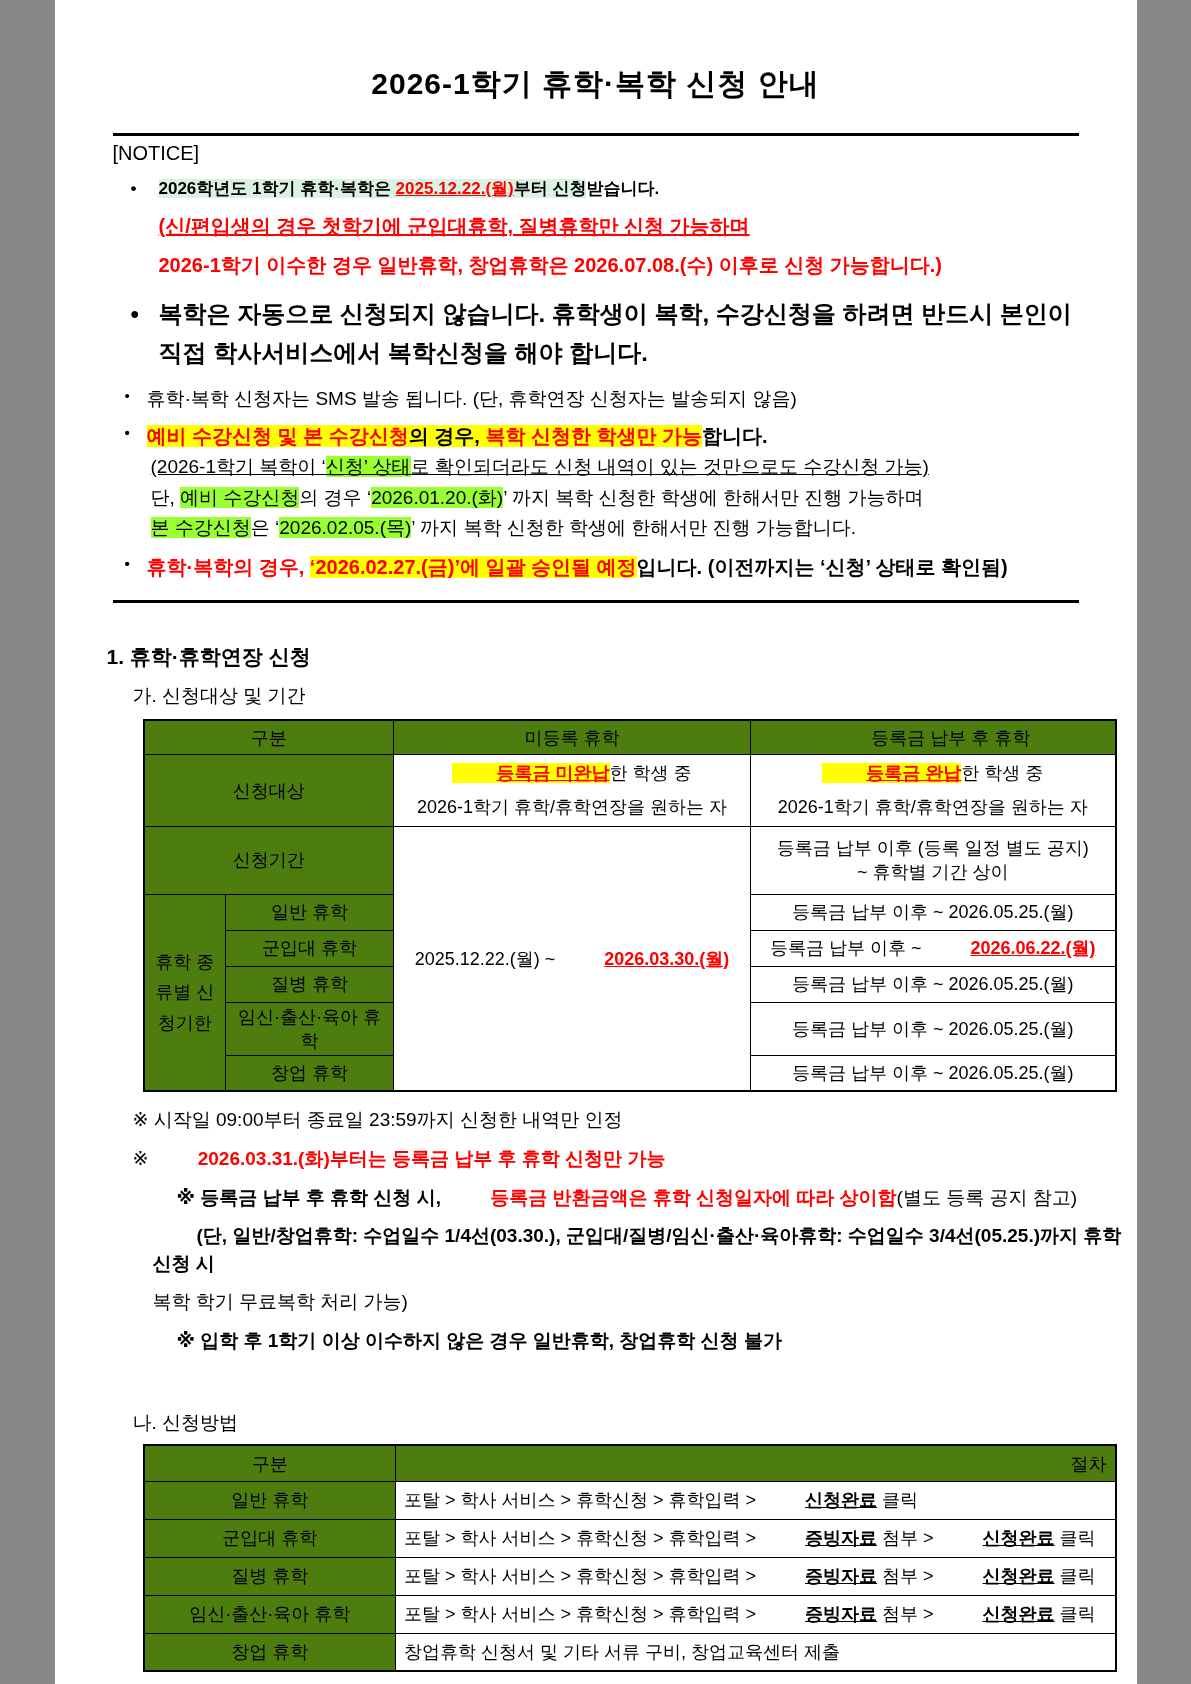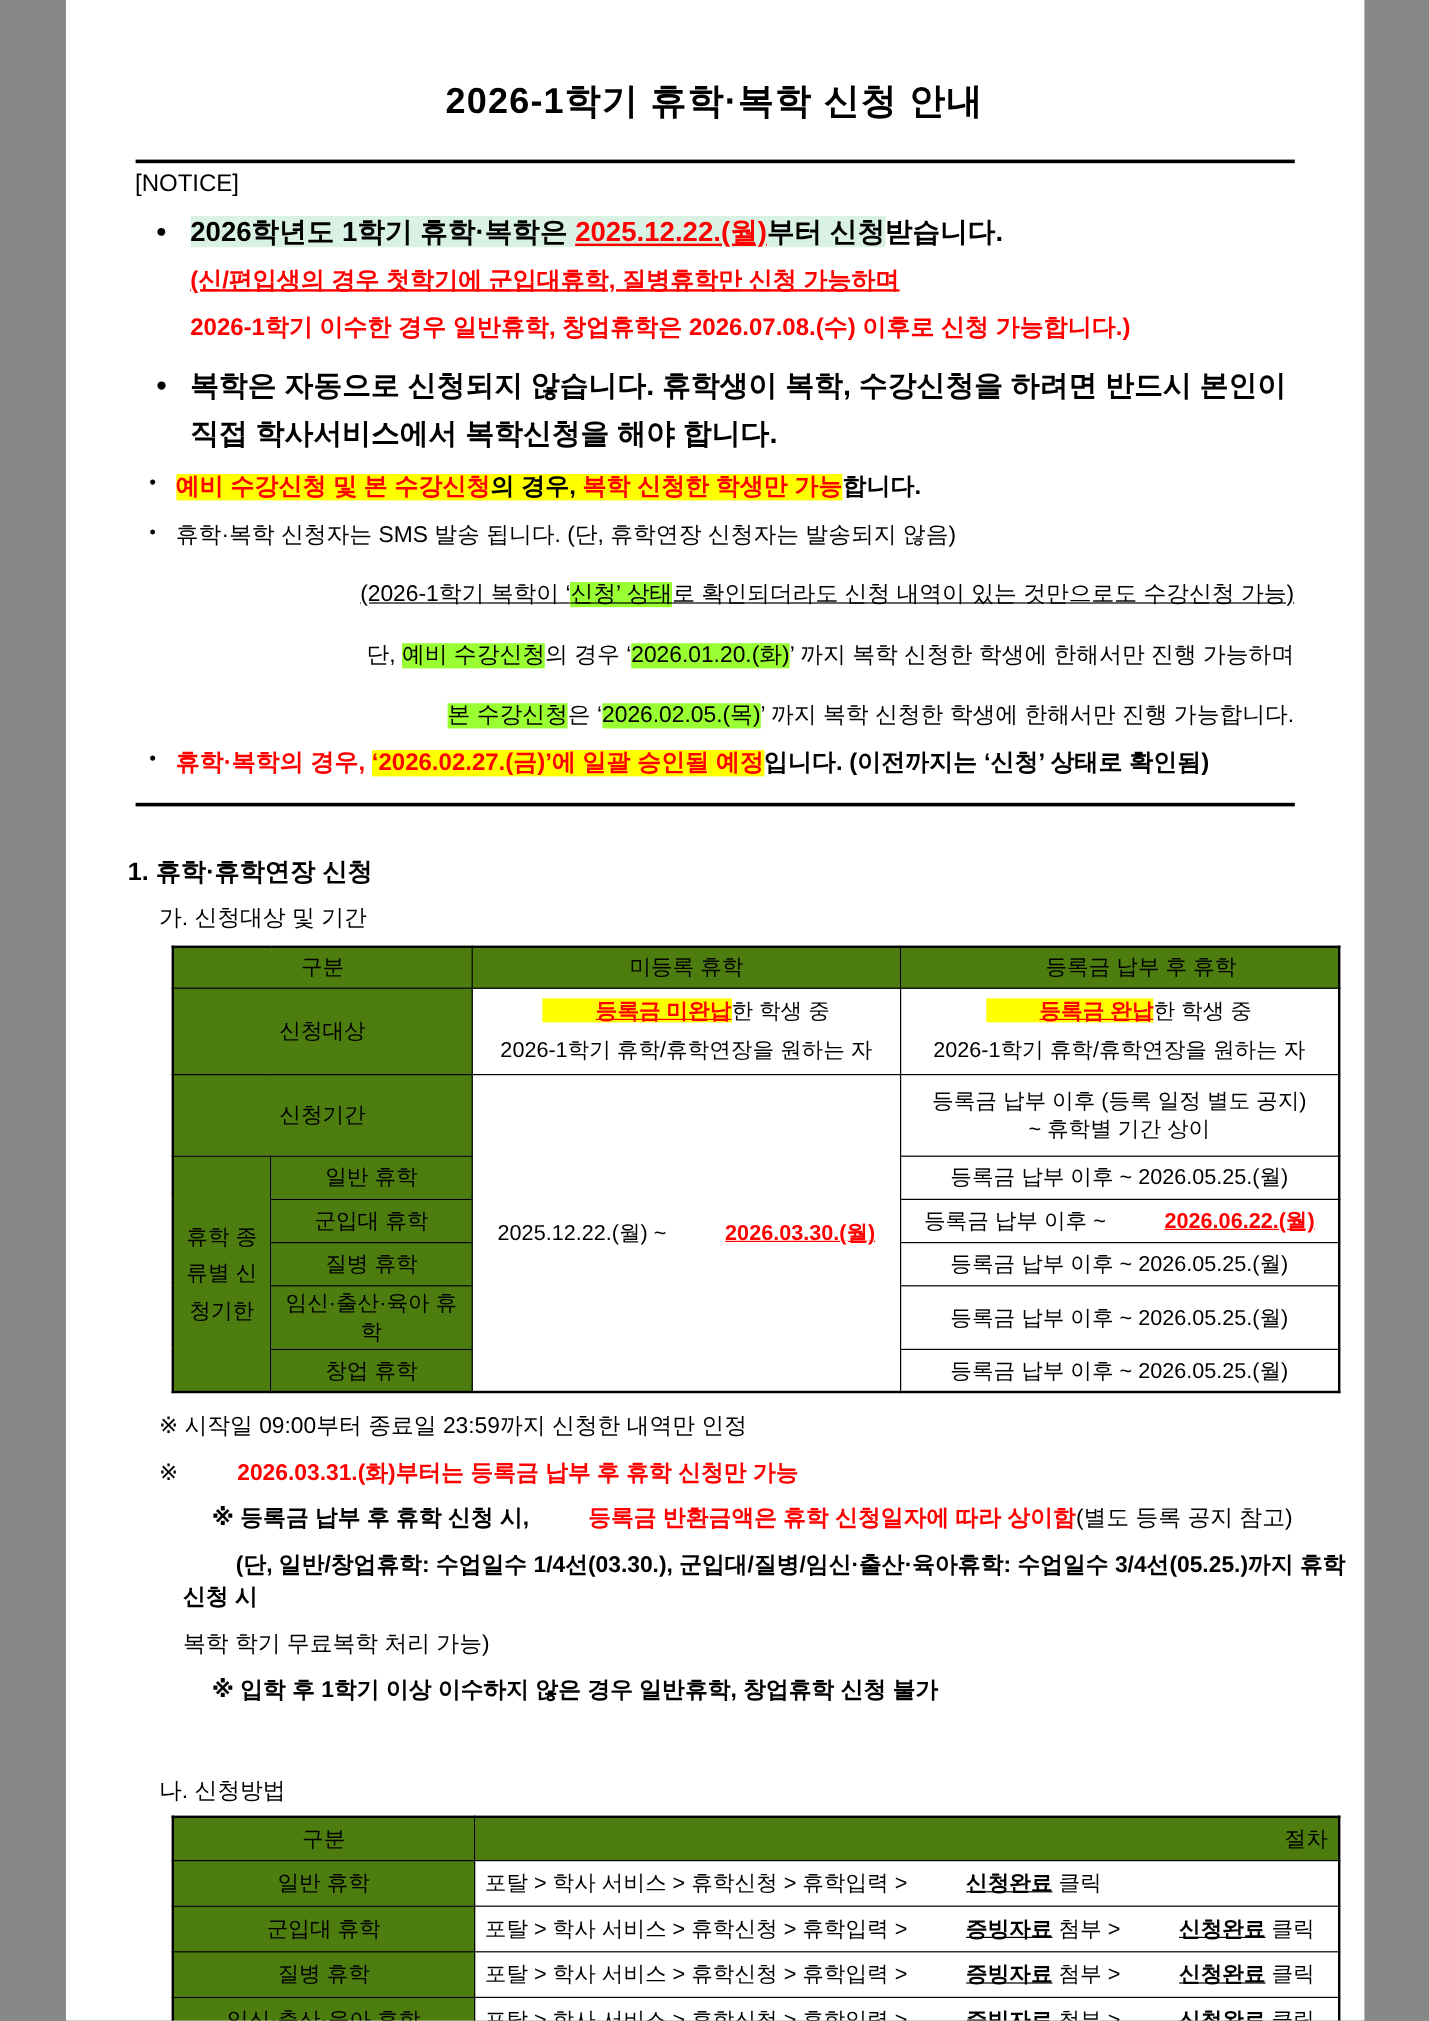--- a/index.html
+++ b/index.html
@@ -13,26 +13,26 @@
   .rule  { margin:0 58px; border-top:3px solid #000; }
   .rule-1 { margin-top:28px; }
   .rule-2 { margin-top:18px; }
   .notice { margin:6px 58px 0 58px; }
   .notice-label { font-size:20px; margin-top:6px; }
   .line { line-height:1.45; }
   .bullet { position:relative; padding-left:46px; }
   .bullet::before { content:"•"; position:absolute; left:18px; top:0; }
   .bullet-sm { position:relative; padding-left:34px; }
   .bullet-sm::before { content:"•"; position:absolute; left:12px; top:0; font-size:15px; }
-  .b-big   { font-size:23px; font-weight:bold; margin-top:12px; }
+  .b-big   { font-size:17px; font-weight:bold; margin-top:12px; }
   .b-huge  { font-size:24px; font-weight:bold; margin-top:14px; line-height:1.65; }
   .b-sub-red { font-size:20px; font-weight:bold; margin-top:10px; margin-left:46px; }
   .b-reg   { font-size:19px; margin-top:12px; }
   .b-bold  { font-size:20px; font-weight:bold; margin-top:10px; }
-  .b-sub   { font-size:19px; margin-top:22px; margin-left:38px; line-height:1.5;text-align:right; }
+  .b-sub   { font-size:19px; margin-top:2px; margin-left:38px; line-height:1.5; }
   
   .sg-mint { background:#d9f2e4; }
   .sg-grn  { background:#99ff33; }
   .sg-yel  { background:#ffff00; }
   .sg-red  { color:#ff0000; }
   .sg-ul   { text-decoration:underline; }
   .sg-b    { font-weight:bold;padding-left:44px; }
   
   .sec-title { margin:40px 0 0 52px; font-size:21px; font-weight:bold; }
   .sub-title { margin:12px 0 0 78px; font-size:19px; }
@@ -69,23 +69,23 @@
 
   <div class="notice">
     <div class="notice-label">[NOTICE]</div>
 
     <div class="line bullet b-big"><span class="sg-mint">2026학년도 1학기 휴학·복학은 </span><span class="sg-mint sg-red sg-ul">2025.12.22.(월)</span><span class="sg-mint">부터 신청</span><span>받습니다.</span></div>
     <div class="line b-sub-red"><span class="sg-red sg-ul">(신/편입생의 경우 첫학기에 군입대휴학, 질병휴학만 신청 가능하며</span></div>
     <div class="line b-sub-red"><span class="sg-red">2026-1학기 이수한 경우 일반휴학, 창업휴학은 2026.07.08.(수) 이후로 신청 가능합니다.)</span></div>
 
     <div class="line bullet b-huge"><span>복학은 자동으로 신청되지 않습니다. 휴학생이 복학, 수강신청을 하려면 반드시 본인이 직접 학사서비스에서 복학신청을 해야 합니다.</span></div>
 
+    <div class="line bullet-sm b-reg"><span>휴학·복학 신청자는 SMS 발송 됩니다. (단, 휴학연장 신청자는 발송되지 않음)</span></div>
+
     <div class="line bullet-sm b-bold"><span class="sg-yel sg-red">예비 수강신청 및 본 수강신청</span><span class="sg-yel">의 경우, </span><span class="sg-yel sg-red">복학 신청한 학생만 가능</span><span>합니다.</span></div>
-
-    <div class="line bullet-sm b-reg"><span>휴학·복학 신청자는 SMS 발송 됩니다. (단, 휴학연장 신청자는 발송되지 않음)</span></div>
     <div class="line b-sub"><span class="sg-ul">(2026-1학기 복학이 ‘</span><span class="sg-ul sg-grn">신청’ 상태</span><span class="sg-ul">로 확인되더라도 신청 내역이 있는 것만으로도 수강신청 가능)</span></div>
     <div class="line b-sub"><span>단, </span><span class="sg-grn">예비 수강신청</span><span>의 경우 ‘</span><span class="sg-grn">2026.01.20.(화)</span><span>’ 까지 복학 신청한 학생에 한해서만 진행 가능하며</span></div>
     <div class="line b-sub"><span class="sg-grn">본 수강신청</span><span>은 ‘</span><span class="sg-grn">2026.02.05.(목)</span><span>’ 까지 복학 신청한 학생에 한해서만 진행 가능합니다.</span></div>
 
     <div class="line bullet-sm b-bold"><span class="sg-red">휴학·복학의 경우, </span><span class="sg-yel sg-red">‘2026.02.27.(금)’에 일괄 승인될 예정</span><span>입니다. </span><span>(이전까지는 ‘신청’ 상태로 확인됨)</span></div>
   </div>
 
   <div class="rule rule-2"></div>
 
   <div class="sec-title">1. 휴학·휴학연장 신청</div>

